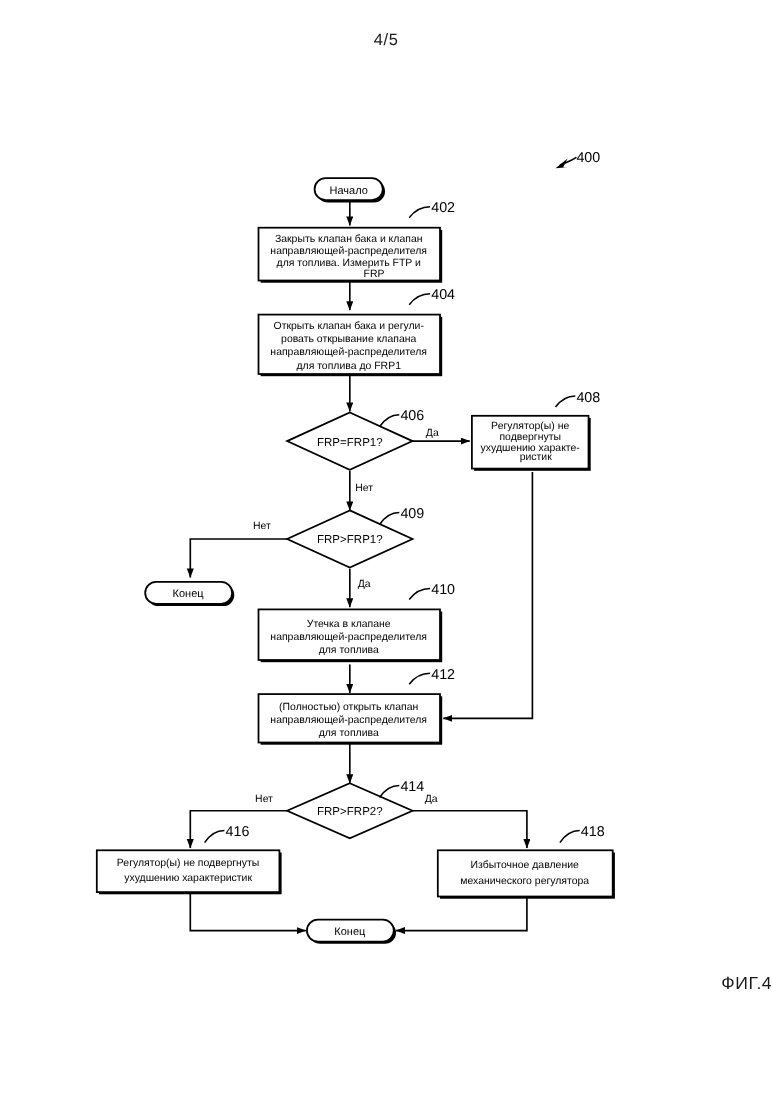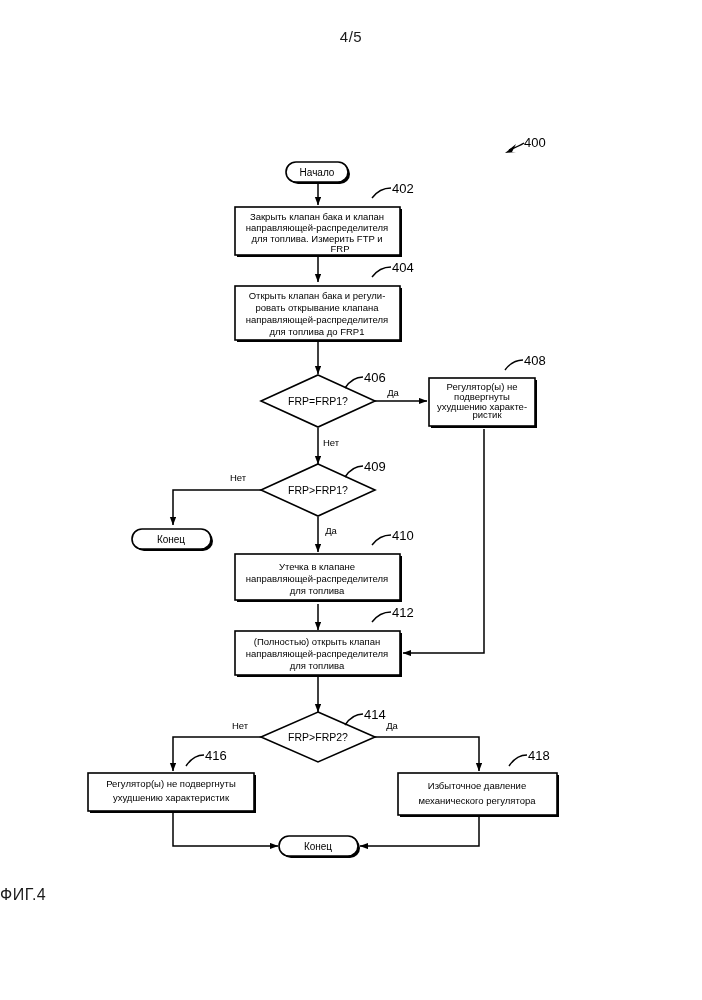--- a/index.html
+++ b/index.html
@@ -29,21 +29,21 @@
     text-align: center;
     font-size: 15px;
     letter-spacing: 0.5px;
     color: #1a1a1a;
   }
   .figure-caption {
     position: absolute;
     top: 886px;
     left: 0;
     width: 702px;
-    text-align: left;
+    text-align: right;
     font-size: 16px;
     letter-spacing: 0.5px;
     color: #1a1a1a;
   }
   svg#flowchart {
     position: absolute;
     top: 0;
     left: 0;
   }
   svg#flowchart .shape {

